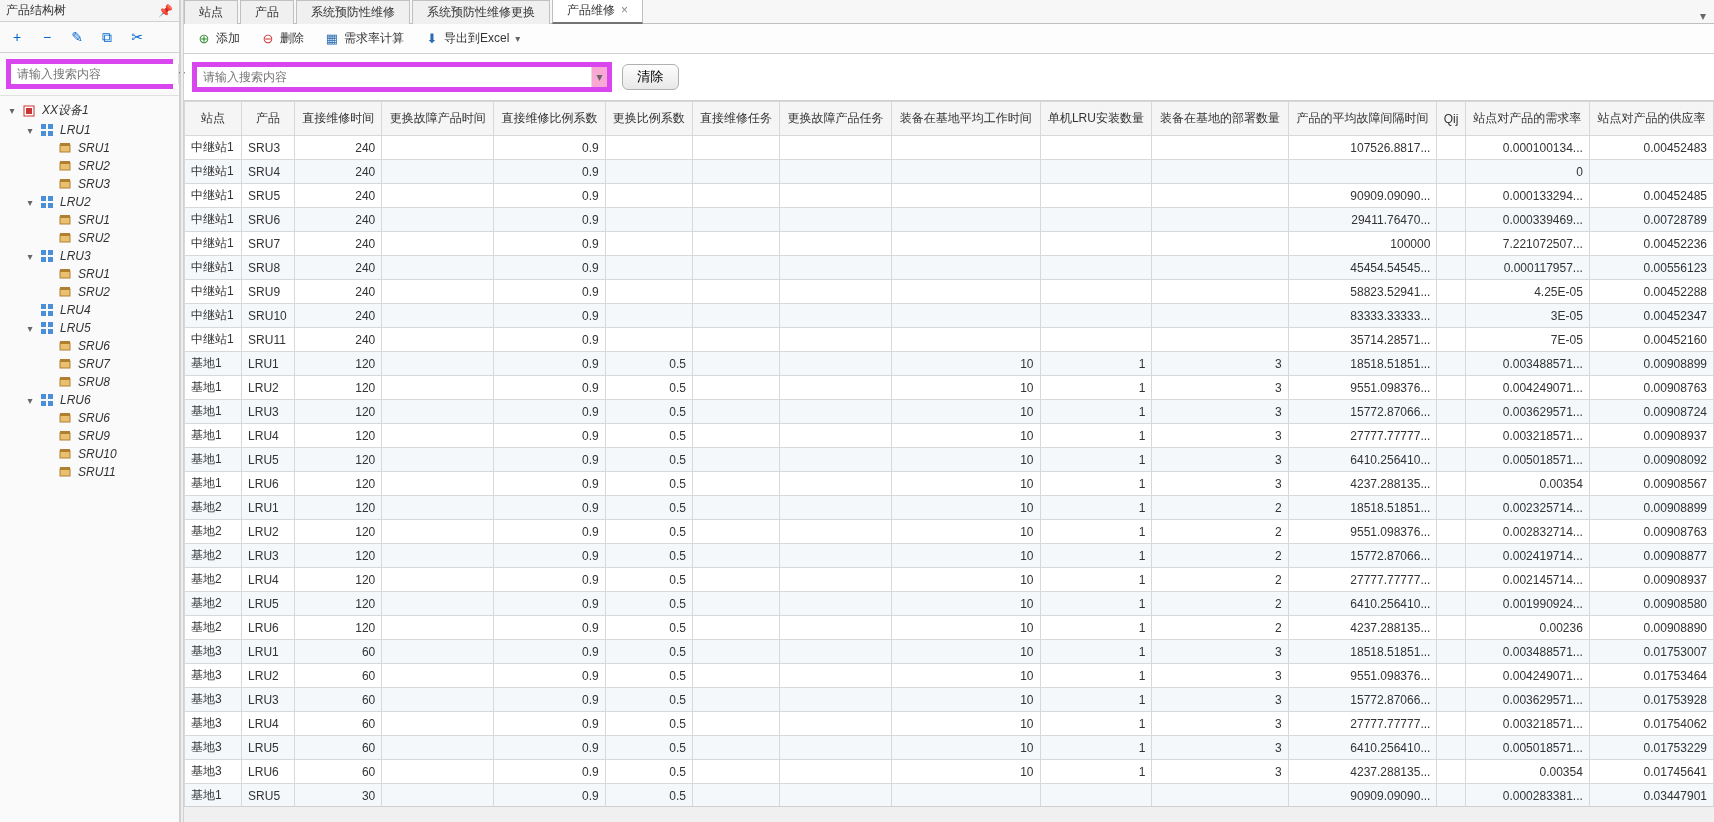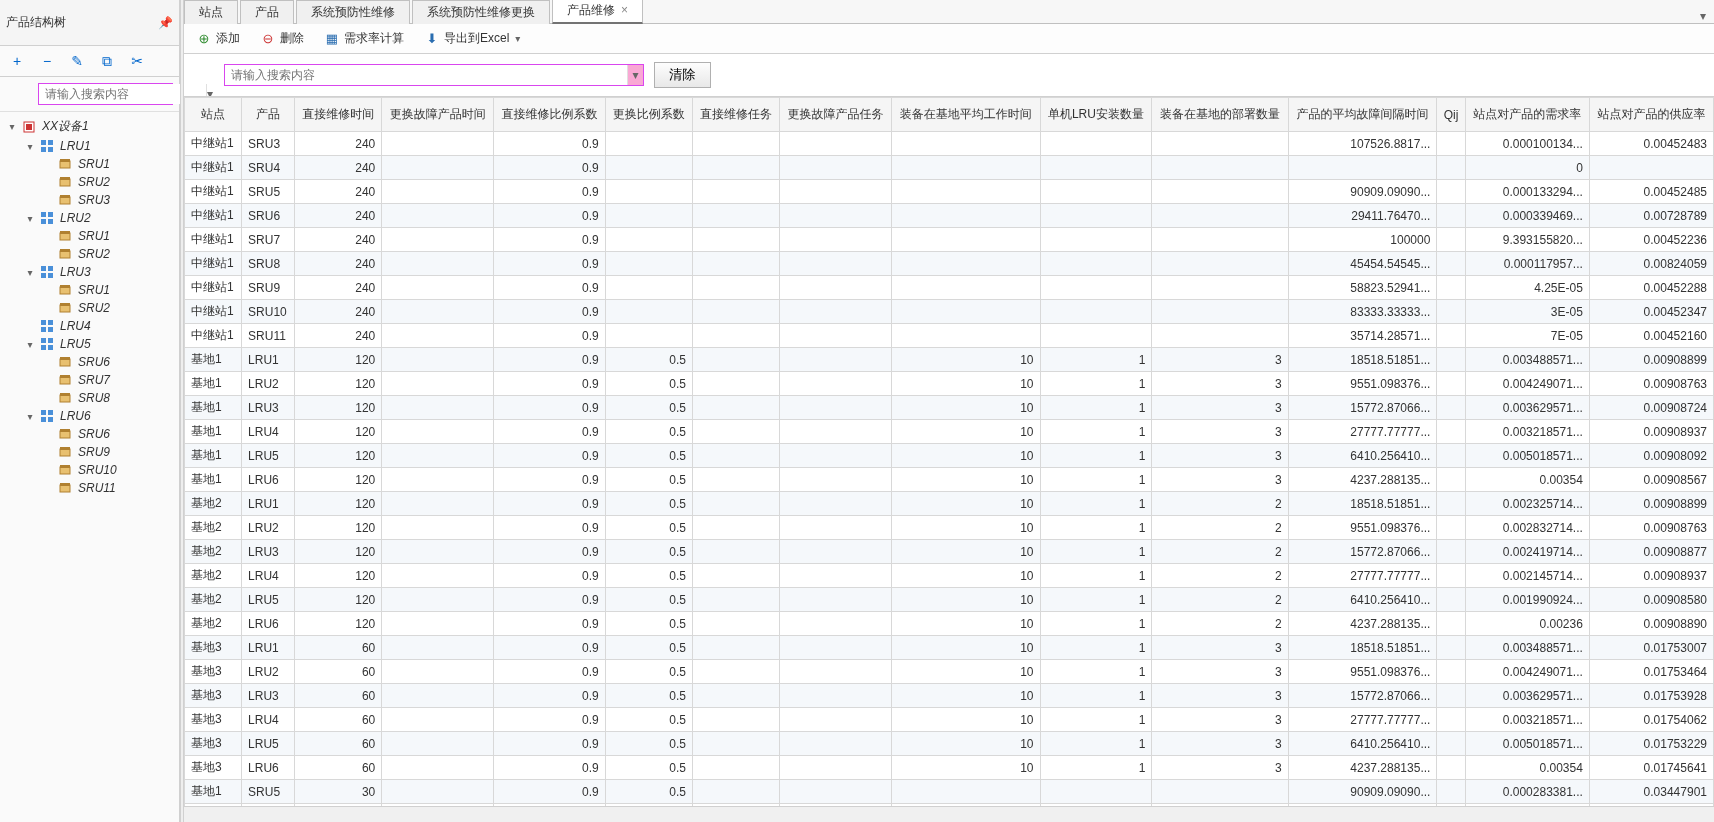--- a/index.html
+++ b/index.html
@@ -1,24 +1,24 @@
 <!DOCTYPE html>
 <html><head>
 <meta charset="utf-8">
 <style>
 * { box-sizing: border-box; margin: 0; padding: 0; }
 body { font-family: "Microsoft YaHei", Arial, sans-serif; font-size: 12px; color: #333; background: #fff; overflow: hidden; }
 .app { display: flex; height: 822px; width: 1714px; }
 .sidebar { width: 180px; border-right: 1px solid #d0d0d0; display: flex; flex-direction: column; background: #fafafa; }
-.sidebar-header { display: flex; align-items: center; justify-content: space-between; padding: 14px 6px; border-bottom: 1px solid #d0d0d0; background: #f5f5f5; font-size: 12px; }
+.sidebar-header { display: flex; align-items: center; justify-content: space-between; padding: 2px 6px; border-bottom: 1px solid #d0d0d0; background: #f5f5f5; font-size: 12px; }
 .sidebar-header .pin { color: #888; cursor: pointer; }
 .sidebar-toolbar { display: flex; gap: 8px; padding: 4px 6px; border-bottom: 1px solid #d0d0d0; }
 .sidebar-toolbar .tb { width: 22px; height: 22px; display: flex; align-items: center; justify-content: center; color: #0066cc; cursor: pointer; font-size: 14px; }
 .search-row { padding: 6px; border-bottom: 1px solid #e0e0e0; }
-.search-input-wrap { display: flex; border: 1px solid #d946ef; background: #f9a8d4; margin-left: 32px; }
+.search-input-wrap { display: flex; border: 5px solid #d946ef; background: #f9a8d4; }
 .search-input-wrap input { border: none; outline: none; flex: 1; padding: 3px 6px; font-size: 12px; }
 .search-input-wrap .dd { width: 16px; display: flex; align-items: center; justify-content: center; color: #666; cursor: pointer; border-left: 1px solid #e0e0e0; }
 .tree { flex: 1; overflow: auto; padding: 4px 0; }
 .tree-node { display: flex; align-items: center; padding: 2px 0; cursor: pointer; white-space: nowrap; }
 .tree-toggle { width: 12px; text-align: center; color: #666; font-size: 10px; }
 .tree-icon { width: 16px; height: 14px; display: inline-flex; align-items: center; justify-content: center; margin: 0 3px; }
 .tree-label { padding-left: 2px; font-style: italic; }
 .divider-v { width: 4px; background: #eee; border-left: 1px solid #d0d0d0; border-right: 1px solid #d0d0d0; cursor: col-resize; }
 .main { flex: 1; display: flex; flex-direction: column; overflow: hidden; }
 .tabs { display: flex; border-bottom: 1px solid #c0c0c0; background: #f7f7f7; height: 24px; align-items: flex-end; position: relative; }
@@ -29,21 +29,21 @@
 .toolbar { display: flex; align-items: center; padding: 4px 8px; border-bottom: 1px solid #d0d0d0; gap: 12px; background: #fdfdfd; }
 .toolbar .btn { display: flex; align-items: center; gap: 4px; cursor: pointer; padding: 2px 4px; }
 .toolbar .btn .ic { width: 16px; height: 16px; display: inline-flex; align-items: center; justify-content: center; font-size: 13px; }
 .ic-add { color: #2e8b2e; }
 .ic-del { color: #c33; }
 .ic-calc { color: #2a6db0; }
 .ic-exp { color: #2a6db0; }
 .toolbar .dd-small { color: #666; font-size: 10px; margin-left: 2px; }
 .filter-row { display: flex; align-items: center; padding: 8px; gap: 10px; border-bottom: 1px solid #d0d0d0; }
 .filter-row .search-input-wrap { width: 420px; }
-.btn-clear { padding: 3px 14px; border: 1px solid #b0b0b0; background: linear-gradient(#fdfdfd,#e8e8e8); cursor: pointer; border-radius: 0; }
+.btn-clear { padding: 3px 14px; border: 1px solid #b0b0b0; background: linear-gradient(#fdfdfd,#e8e8e8); cursor: pointer; border-radius: 6px; }
 .grid-wrap { flex: 1; overflow: auto; }
 table.grid { border-collapse: collapse; width: 100%; }
 table.grid th, table.grid td { border: 1px solid #d8d8d8; padding: 3px 6px; font-size: 12px; white-space: nowrap; }
 table.grid th { background: #f5f5f5; font-weight: normal; text-align: center; position: sticky; top: 0; height: 34px; }
 table.grid tbody tr:nth-child(even) { background: #f5f8fb; }
 table.grid td.num { text-align: right; }
 table.grid td.txt { text-align: left; }
 .hscroll { height: 16px; border-top: 1px solid #d0d0d0; background: #f0f0f0; }
 .icon-cube { width:12px; height:12px; }
 </style>
@@ -432,39 +432,39 @@
               <td class="num"></td>
               <td class="num">0.9</td>
               <td class="num"></td>
               <td class="num"></td>
               <td class="num"></td>
               <td class="num"></td>
               <td class="num"></td>
               <td class="num"></td>
               <td class="num">100000</td>
               <td class="num"></td>
-              <td class="num">9.393155820...</td>
+              <td class="num">7.221072507...</td>
               <td class="num">0.00452236</td>
             </tr>
             <tr>
               <td class="txt">中继站1</td>
               <td class="txt">SRU8</td>
               <td class="num">240</td>
               <td class="num"></td>
               <td class="num">0.9</td>
               <td class="num"></td>
               <td class="num"></td>
               <td class="num"></td>
               <td class="num"></td>
               <td class="num"></td>
               <td class="num"></td>
               <td class="num">45454.54545...</td>
               <td class="num"></td>
               <td class="num">0.000117957...</td>
-              <td class="num">0.00824059</td>
+              <td class="num">0.00556123</td>
             </tr>
             <tr>
               <td class="txt">中继站1</td>
               <td class="txt">SRU9</td>
               <td class="num">240</td>
               <td class="num"></td>
               <td class="num">0.9</td>
               <td class="num"></td>
               <td class="num"></td>
               <td class="num"></td>

